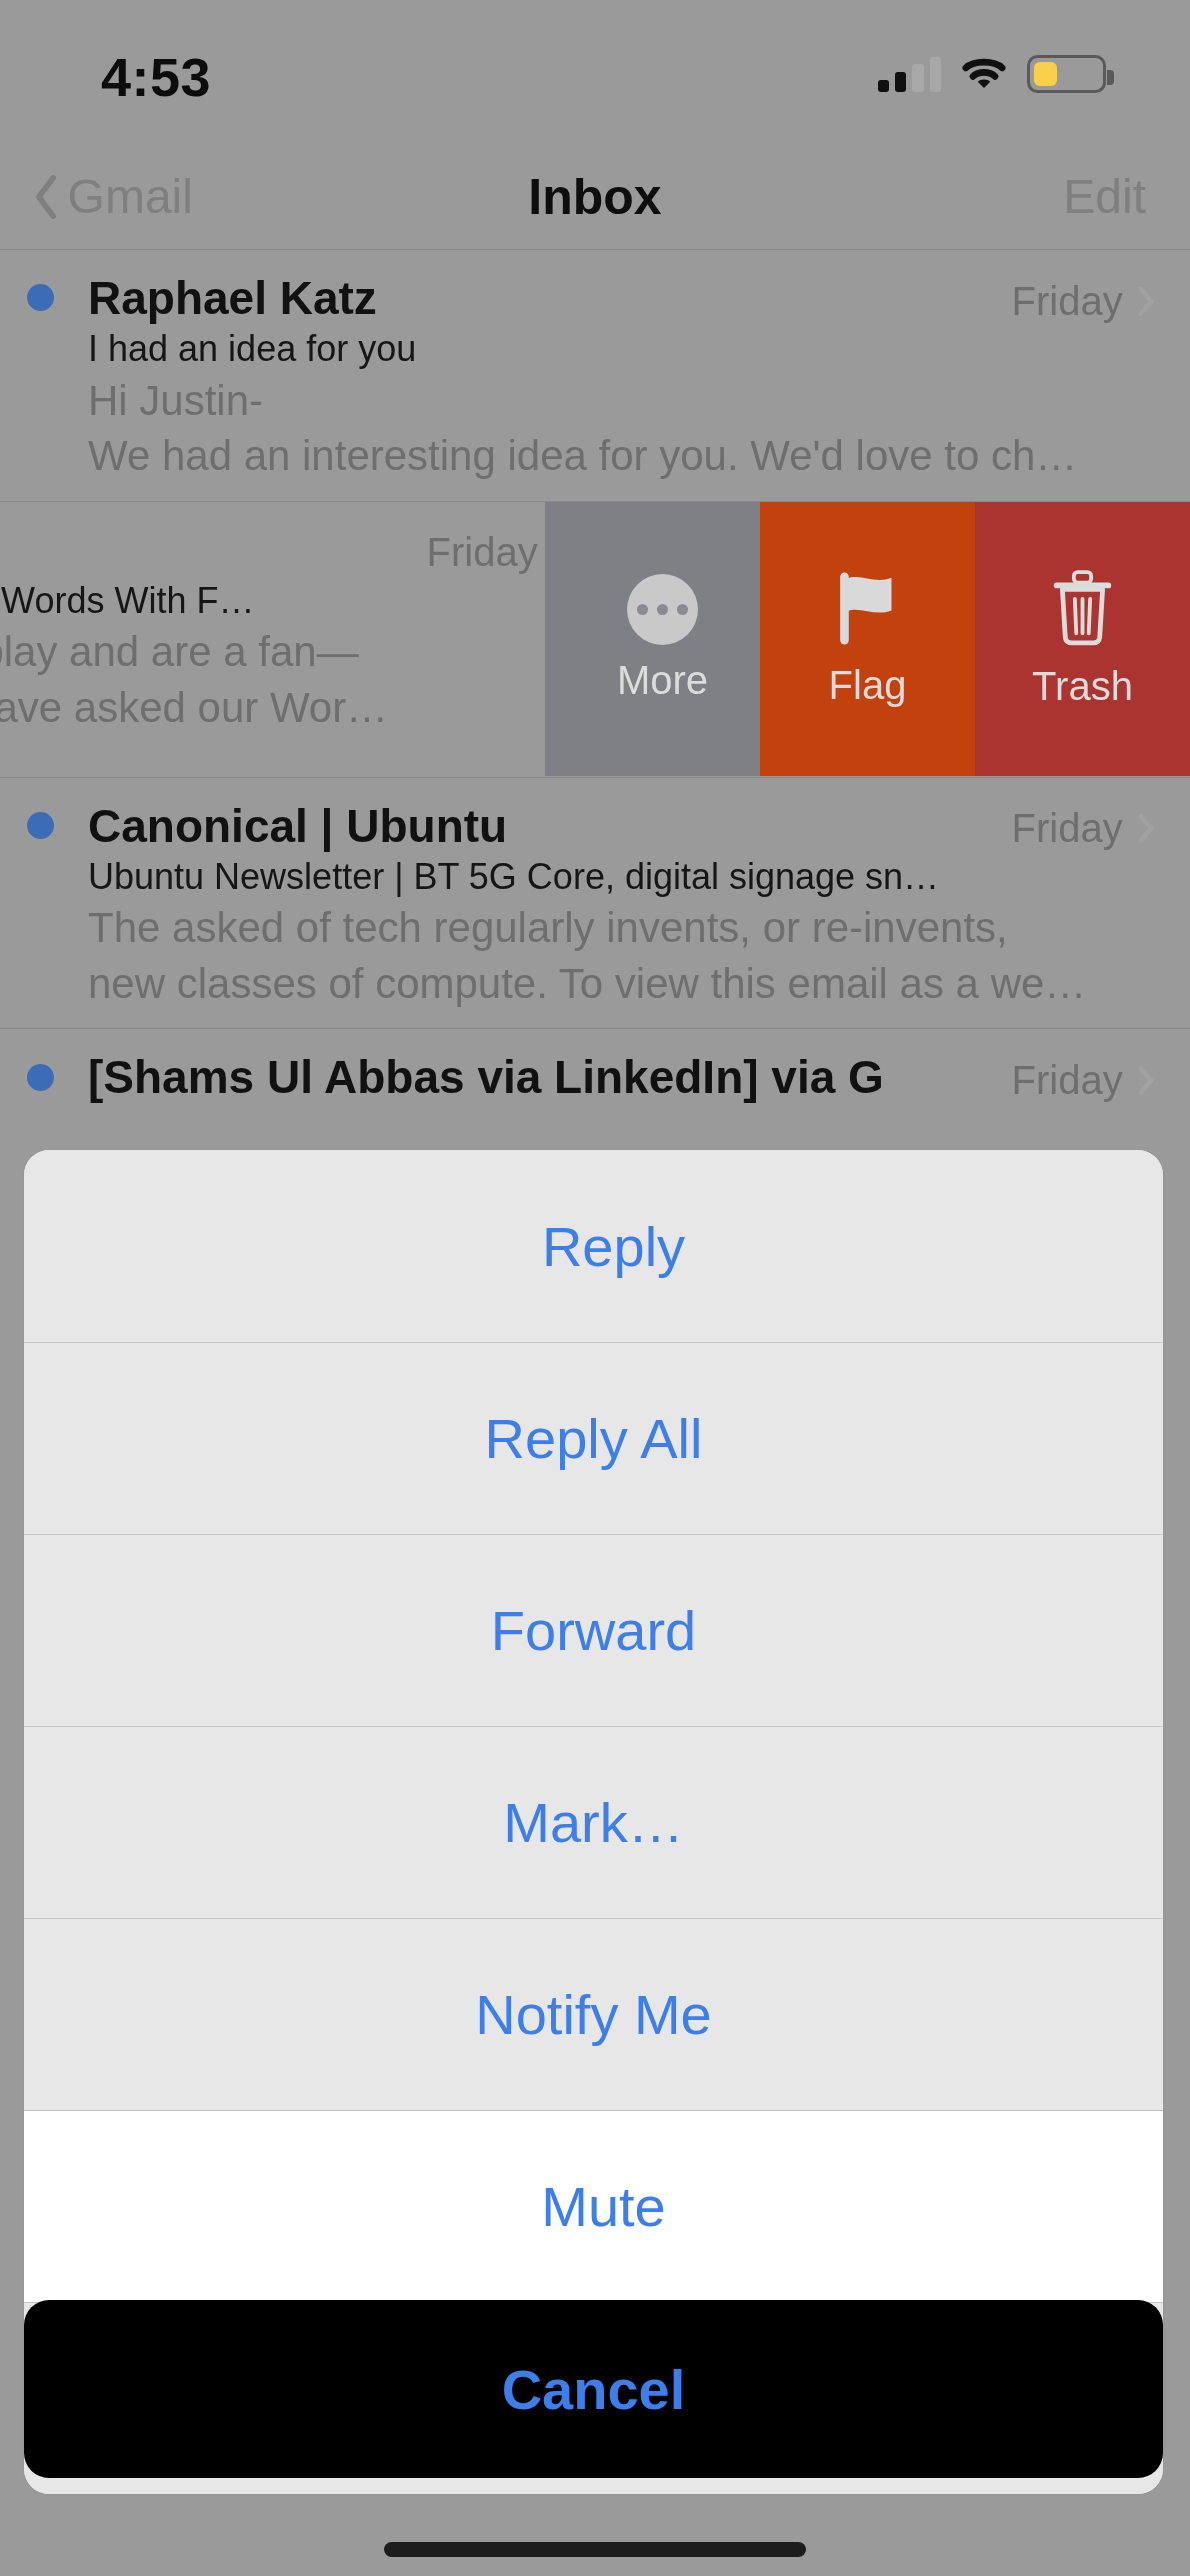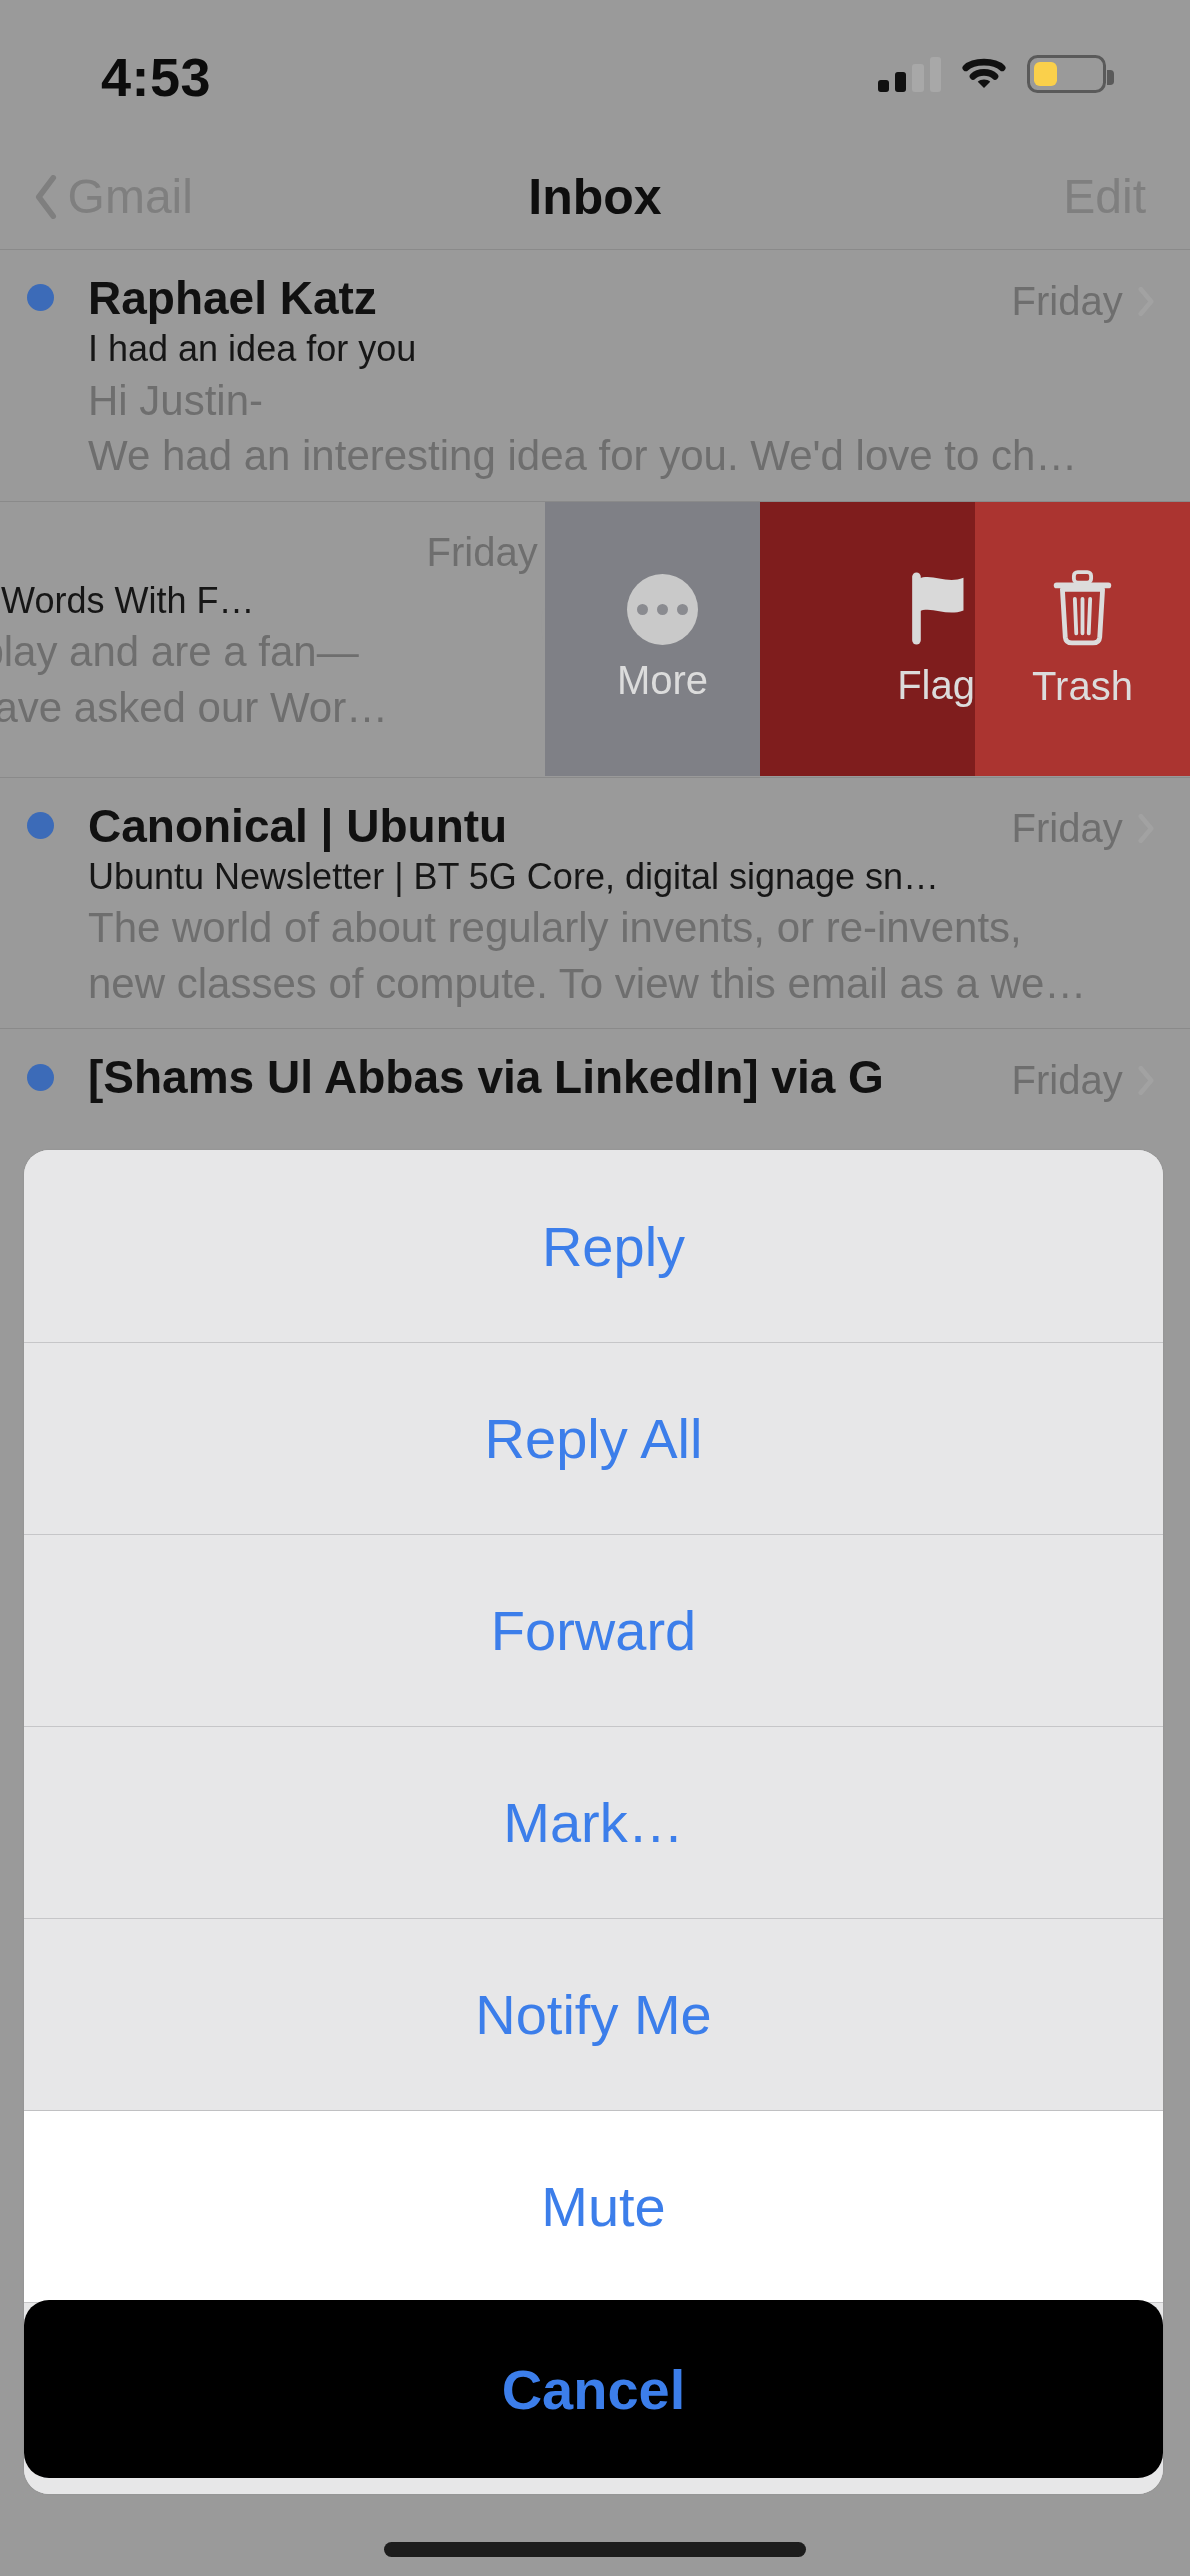--- a/index.html
+++ b/index.html
@@ -283,21 +283,21 @@
 
         <div class="swipe-actions">
           <div class="swipe-btn swipe-more" style="background: rgb(127, 128, 134);">
             <span class="more-circle">
                 <i></i>
                 <i></i>
                 <i></i>
               </span>
             <span class="label">More</span>
           </div>
-          <div class="swipe-btn swipe-flag" style="background: #7f1d1d; align-items: flex-end;">
+          <div class="swipe-btn swipe-flag" style="background: #c2410c;">
             <span>
               <svg width="71" height="77" viewBox="0 0 74 80">
                 <path d="M13 8 L13 74" stroke="#d9d9d9" stroke-width="9" stroke-linecap="round"></path>
                 <path d="M15 10 C30 4, 44 16, 62 9 L62 43 C44 50, 30 38, 15 44 Z" fill="#d9d9d9"></path>
               </svg>
             </span>
             <span class="label">Flag</span>
           </div>
           <div class="swipe-btn swipe-trash" style="background: rgb(171, 52, 48);">
             <span>
@@ -311,21 +311,21 @@
             <span class="label">Trash</span>
           </div>
         </div>
       </div>
 
       <div class="mailrow">
         <div class="row-inner">
           <span class="dot"></span>
           <div class="sender">Canonical | Ubuntu</div>
           <div class="subject">Ubuntu Newsletter | BT 5G Core, digital signage sn…</div>
-          <div class="preview">The world of about regularly invents, or re-invents,</div>
+          <div class="preview">The asked of tech regularly invents, or re-invents,</div>
           <div class="preview">new classes of compute. To view this email as a we…</div>
           <div class="meta">
             <span class="date">Friday</span>
             <span class="chev-r">
               <svg width="17" height="31" viewBox="0 0 18 32">
                 <path d="M3 3 L14 16 L3 29" stroke="#a2a2a2" stroke-width="5" fill="none" stroke-linecap="round" stroke-linejoin="round"></path>
               </svg>
             </span>
           </div>
         </div>

